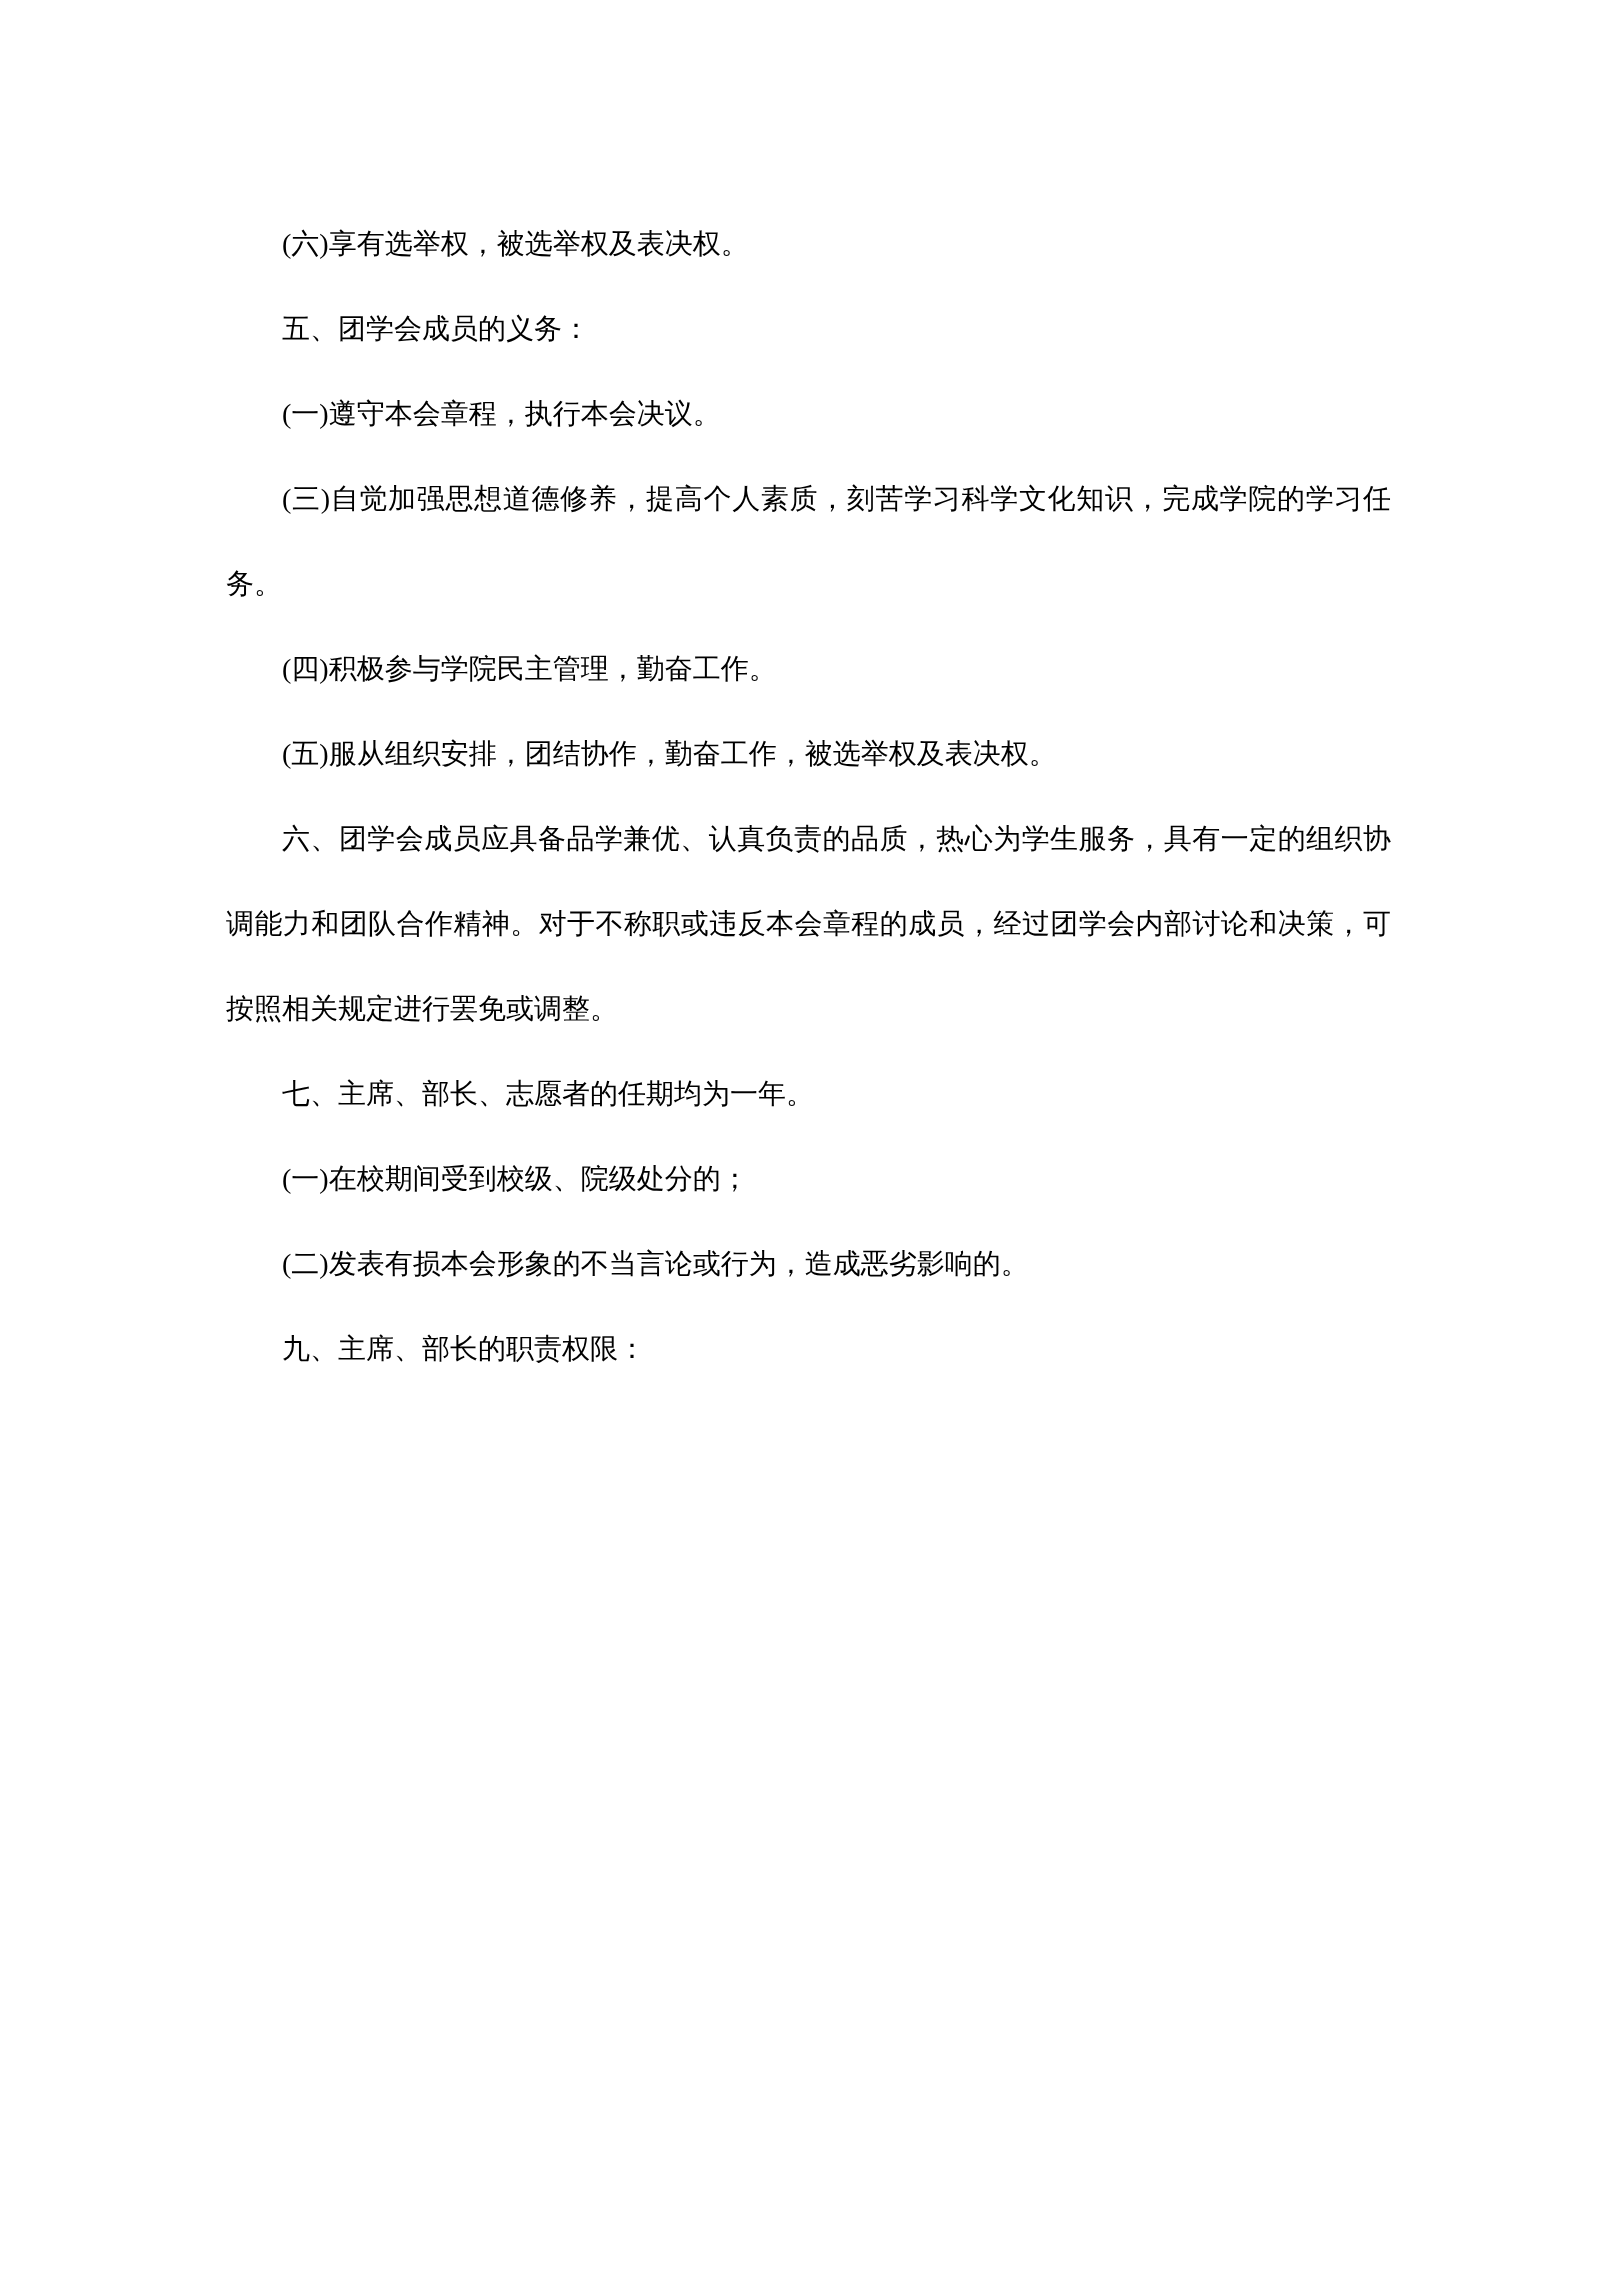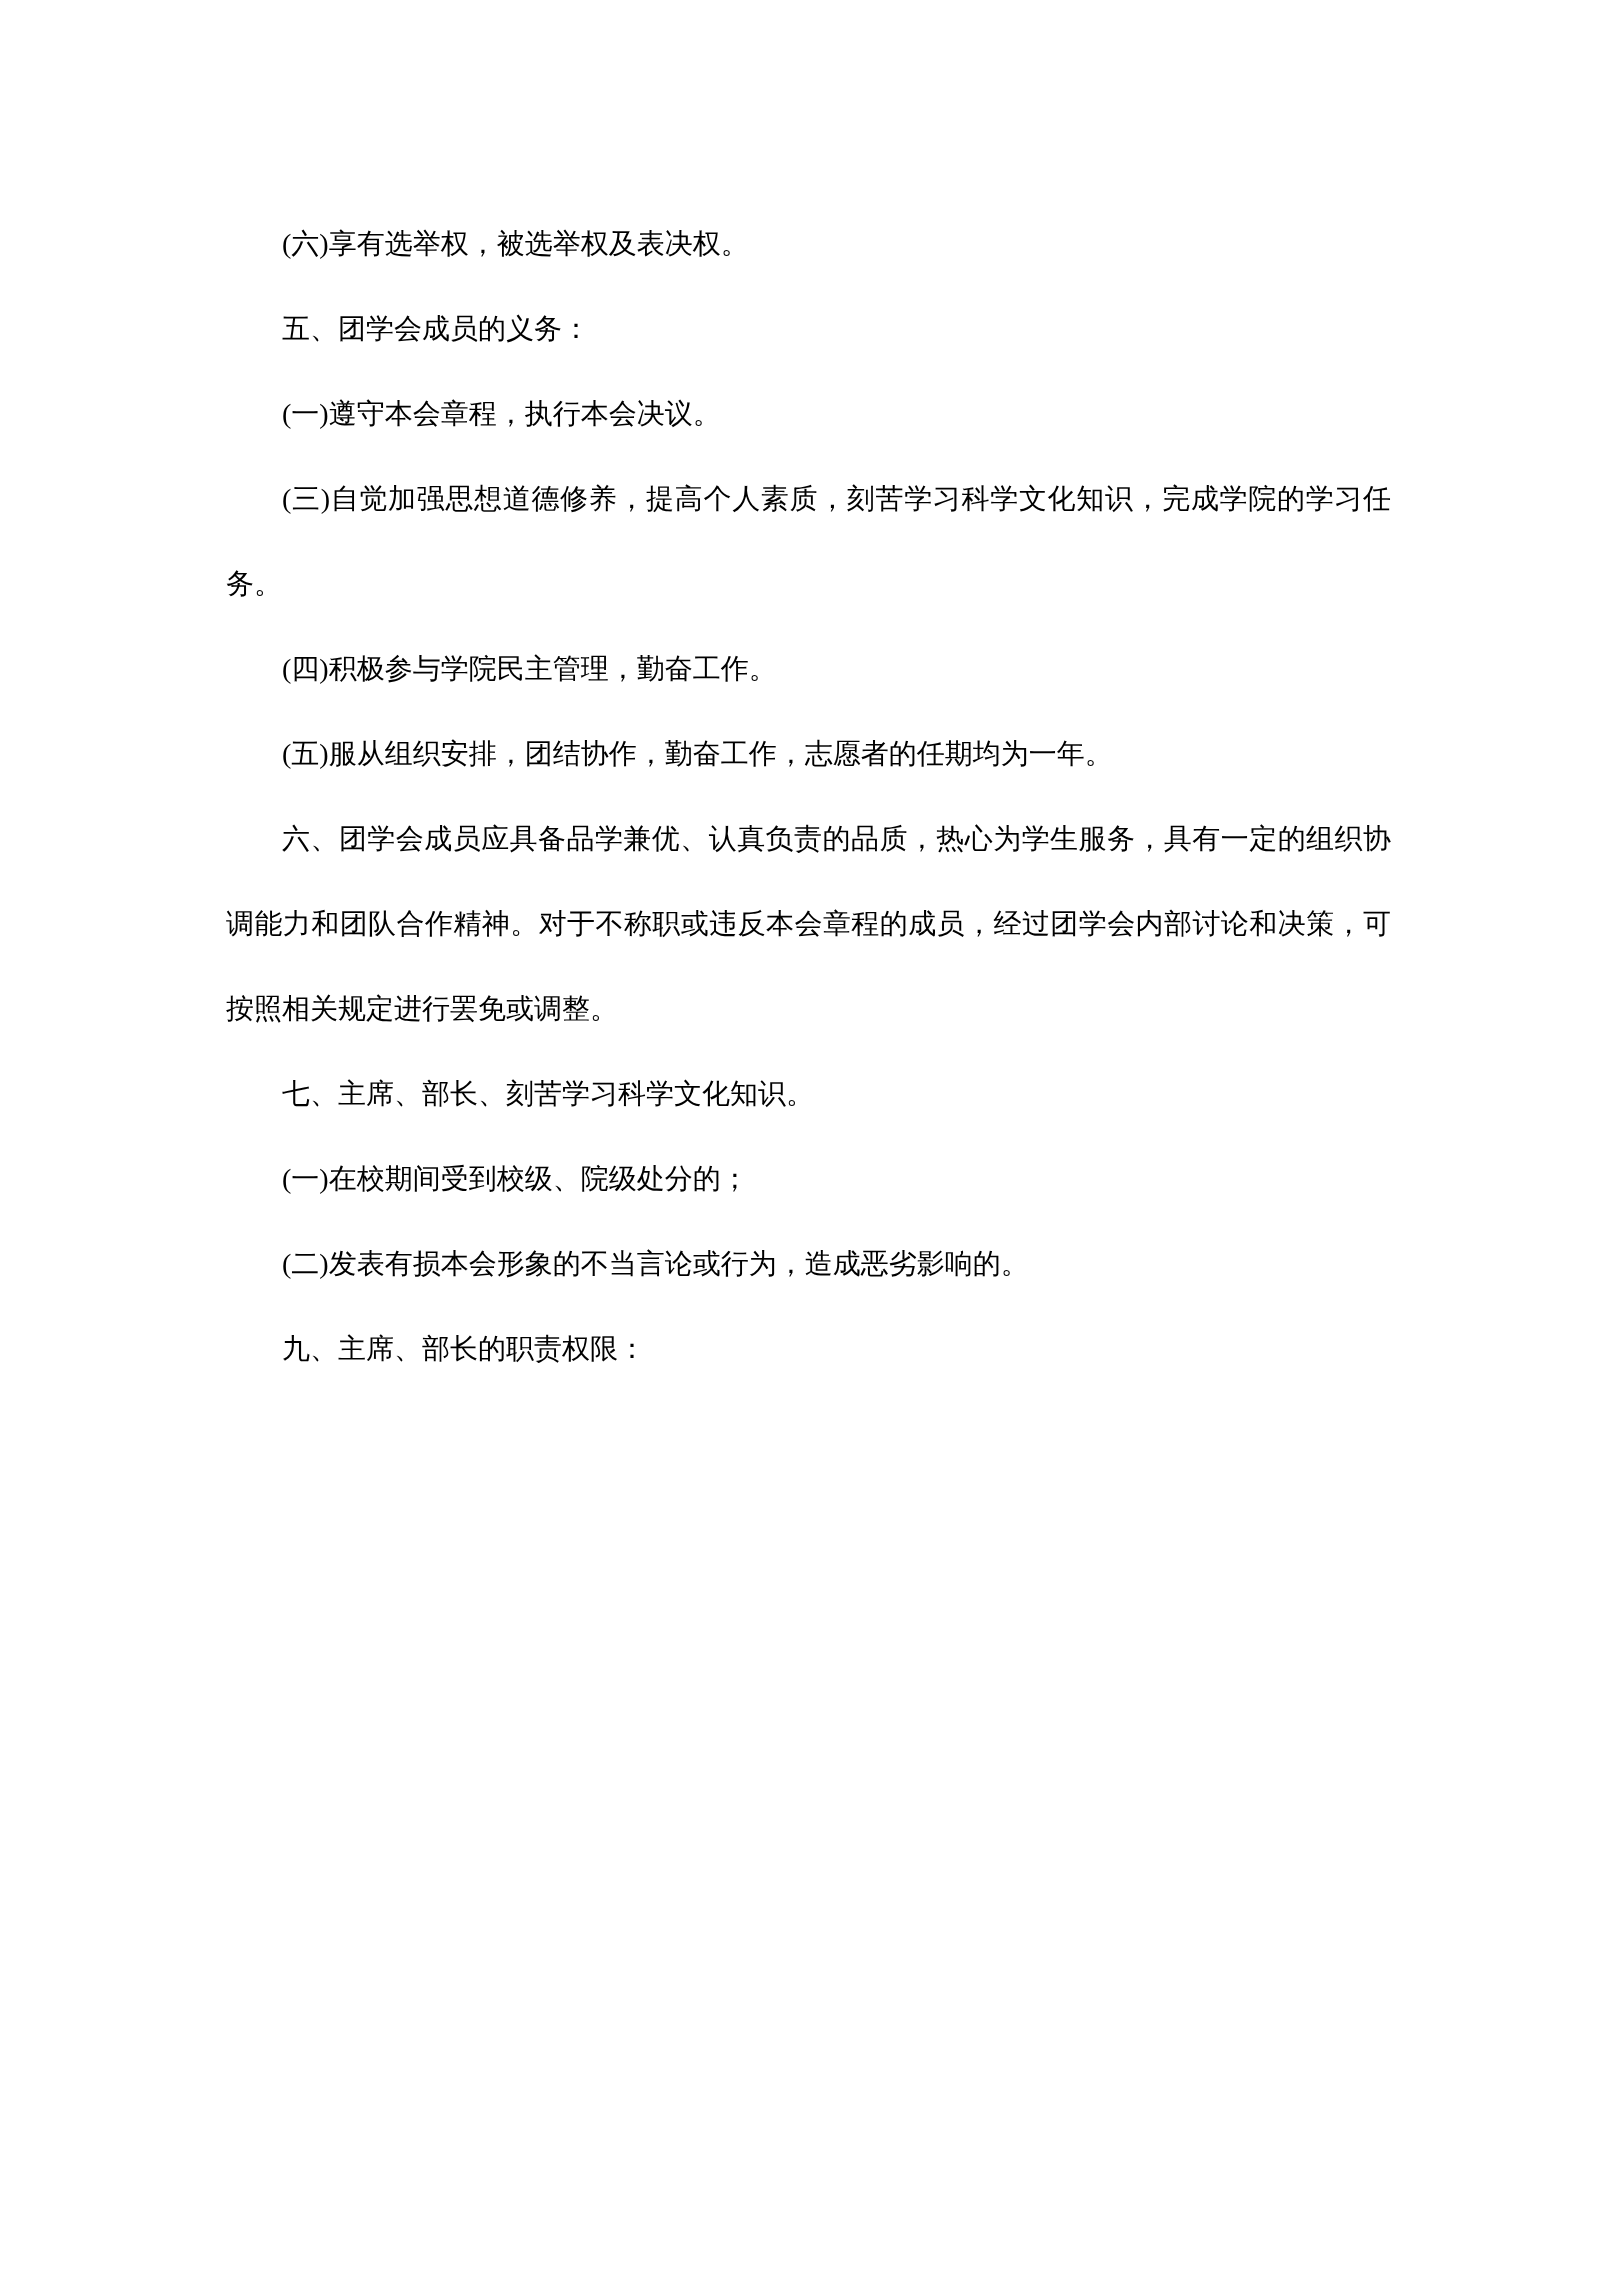--- a/index.html
+++ b/index.html
@@ -43,21 +43,21 @@
 </head>
 <body>
 
 <div class="page">
   <div class="content">
     <p class="para">(六)享有选举权，被选举权及表决权。</p>
     <p class="para">五、团学会成员的义务：</p>
     <p class="para">(一)遵守本会章程，执行本会决议。</p>
     <p class="para">(三)自觉加强思想道德修养，提高个人素质，刻苦学习科学文化知识，完成学院的学习任务。</p>
     <p class="para">(四)积极参与学院民主管理，勤奋工作。</p>
-    <p class="para">(五)服从组织安排，团结协作，勤奋工作，志愿者的任期均为一年。</p>
+    <p class="para">(五)服从组织安排，团结协作，勤奋工作，被选举权及表决权。</p>
     <p class="para">六、团学会成员应具备品学兼优、认真负责的品质，热心为学生服务，具有一定的组织协调能力和团队合作精神。对于不称职或违反本会章程的成员，经过团学会内部讨论和决策，可按照相关规定进行罢免或调整。</p>
-    <p class="para">七、主席、部长、刻苦学习科学文化知识。</p>
+    <p class="para">七、主席、部长、志愿者的任期均为一年。</p>
     <p class="para">(一)在校期间受到校级、院级处分的；</p>
     <p class="para">(二)发表有损本会形象的不当言论或行为，造成恶劣影响的。</p>
     <p class="para">九、主席、部长的职责权限：</p>
   </div>
 </div>
 
 
 </body></html>

